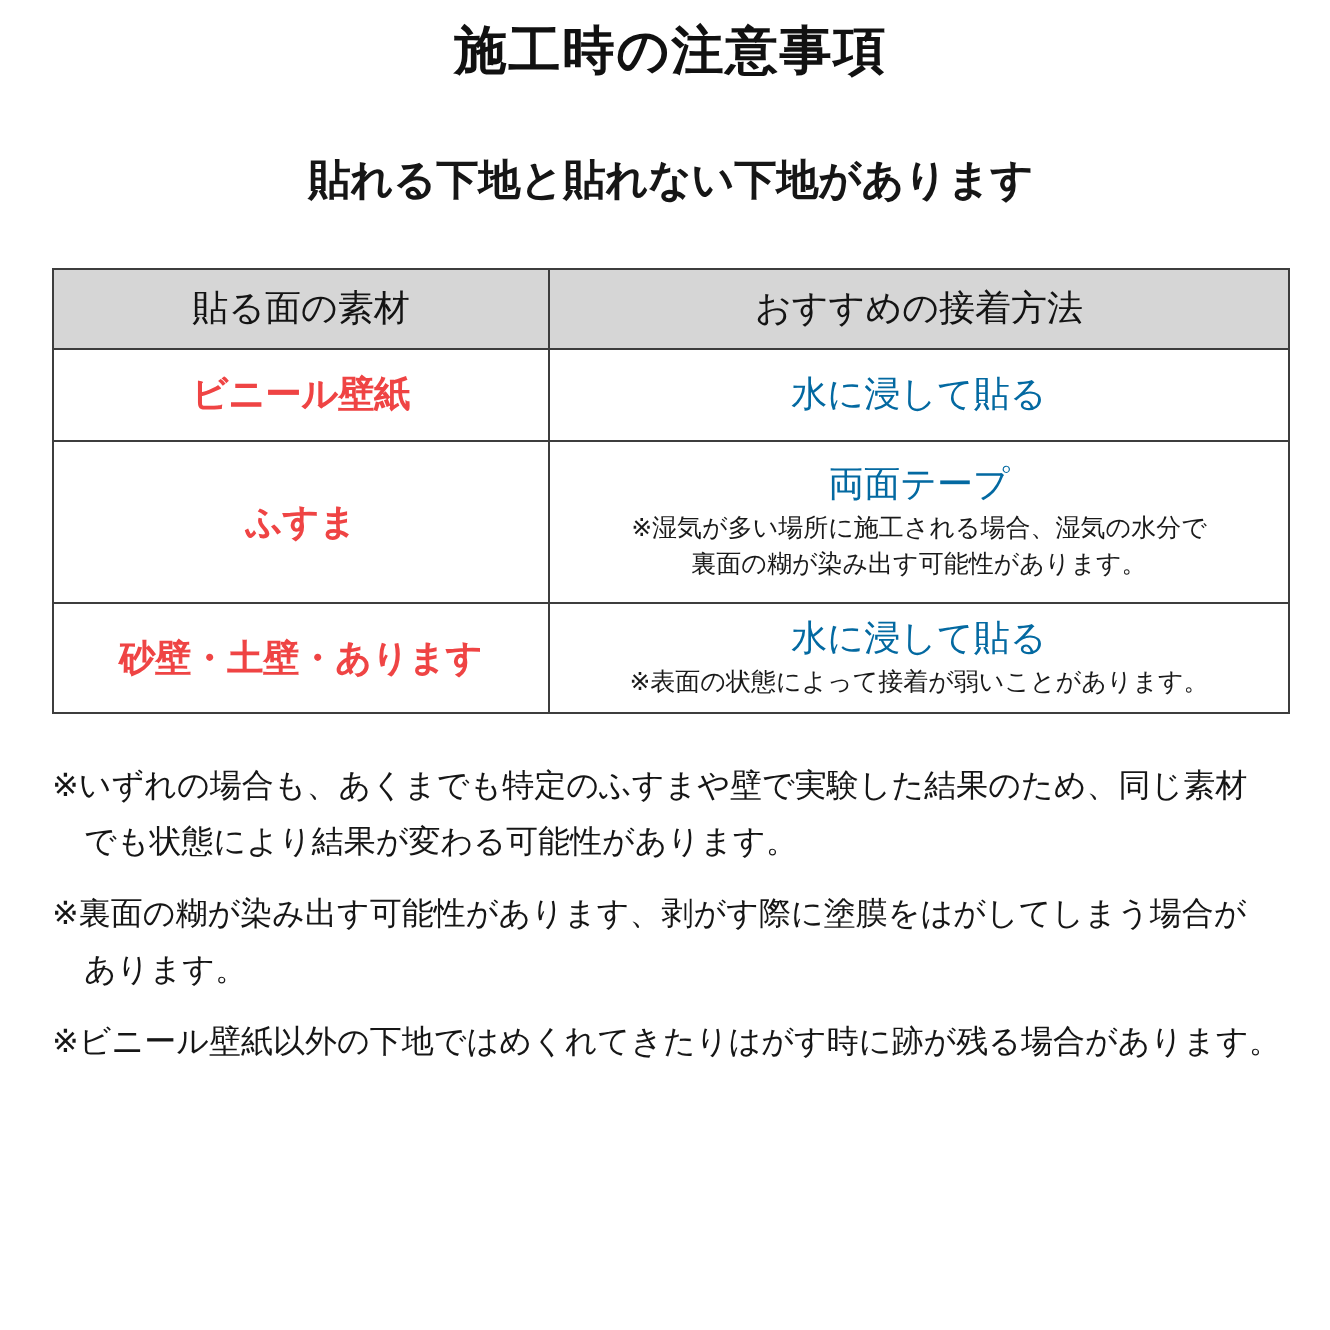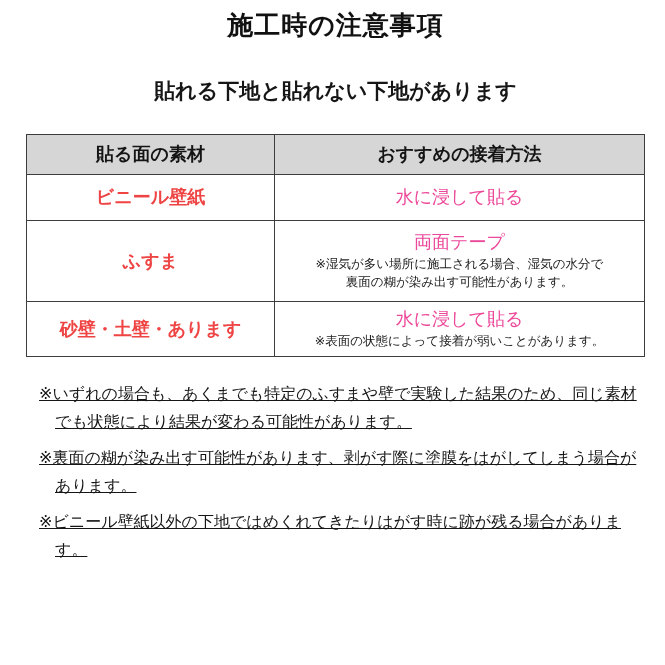--- a/index.html
+++ b/index.html
@@ -46,62 +46,61 @@
     border: 1px solid #3d3d3d;
     text-align: center;
     vertical-align: middle;
     padding: 2px 4px;
     box-sizing: border-box;
   }
   .adhesion-table th {
     background: #d6d6d6;
     height: 40px;
     font-size: 18px;
-    font-weight: 700;
+    font-weight: 400;
     color: #141414;
     margin-left: 28px;
   }
   .col-material { width: 248px; }
   tr.rh1 { height: 46px; }
   tr.rh2 { height: 81px; }
   tr.rh3 { height: 55px; }
   tr.rh4 { height: 48px; }
   tr.rh5 { height: 55px; }
   .material {
     font-size: 18px;
     font-weight: 700;
     color: #ef4444;
   }
   .method {
     font-size: 18px;
     font-weight: 500;
     line-height: 1.4;
-    color: #ec4899;
+    color: #0369a1;
   }
   .cell-note {
     font-size: 12.5px;
     font-weight: 500;
     line-height: 1.45;
     color: #1a1a1a;
     white-space: pre-line;
   }
   .notes {
     margin-top: 23px;
     width: 619px;
   }
   .note {
-    margin: 0 0 8px 13px;
+    margin: 0 0 8px 0;
     font-size: 16px;
     font-weight: 500;
     line-height: 1.75;
     color: #161616;
     padding-left: 1em;
     text-indent: -1em;
     white-space: pre-line;
-    text-decoration: underline;
   }
 </style>
 </head>
 <body>
 
 <div class="page">
 
   <h1 class="title">施工時の注意事項</h1>
 
   <h2 class="subtitle">貼れる下地と貼れない下地があります</h2>

